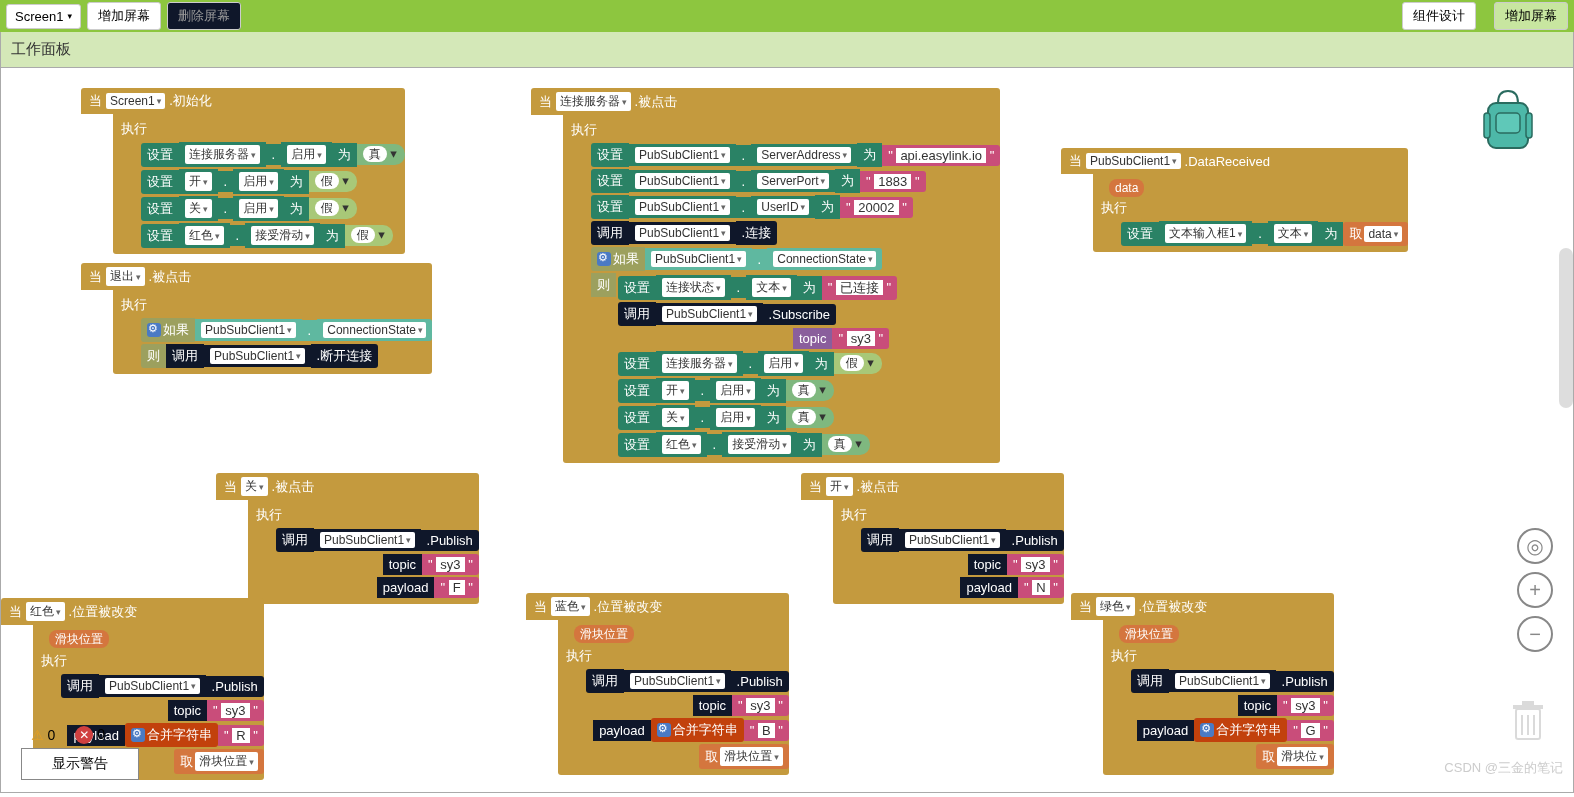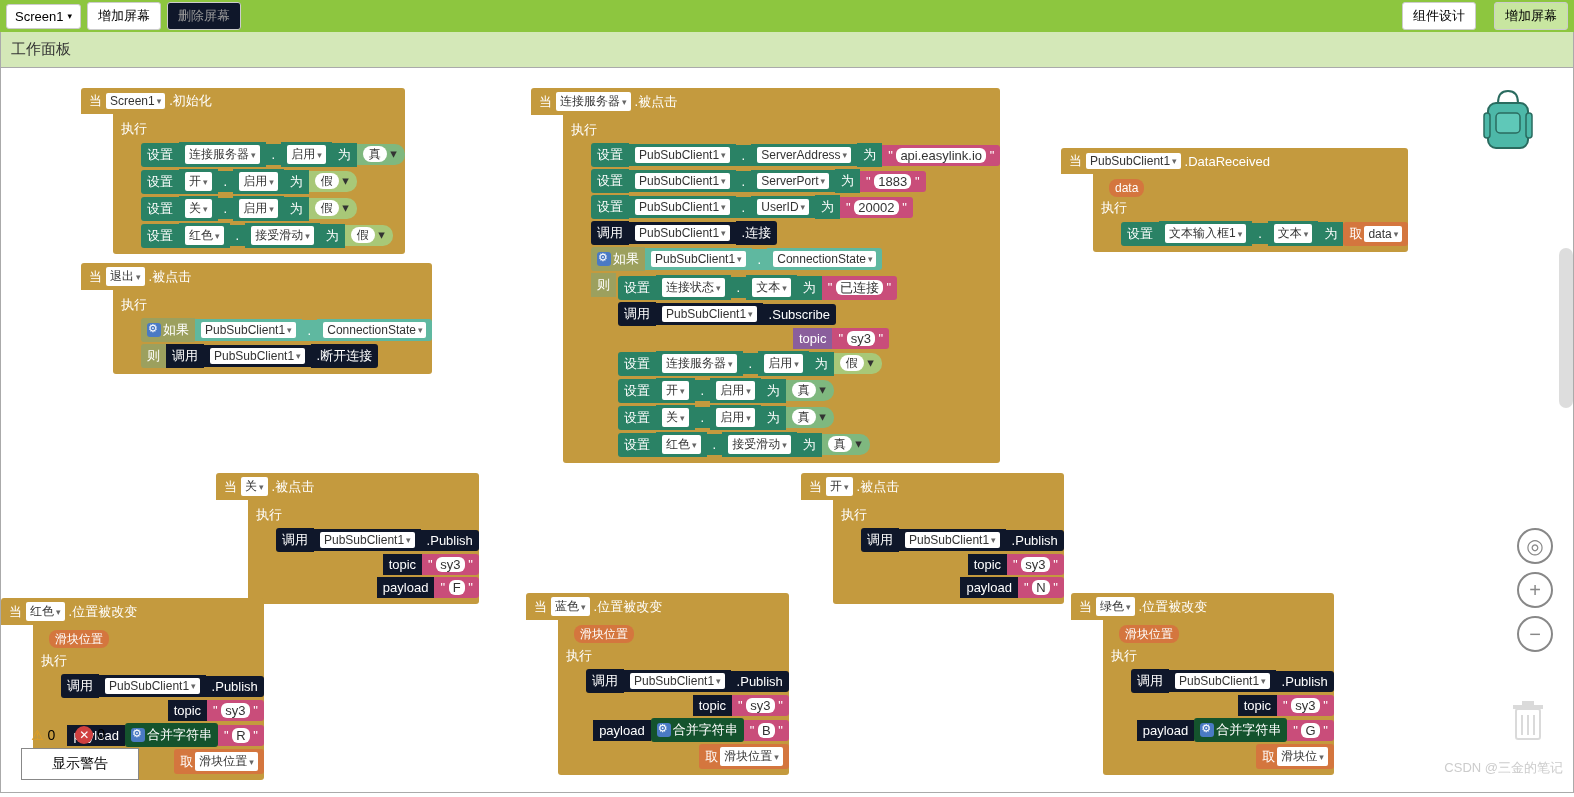--- a/index.html
+++ b/index.html
@@ -19,35 +19,35 @@
 
 .block { position: absolute; font-size: 13px; }
 .b-header { background: #c49a3e; color: #fff; padding: 4px 8px; border-radius: 3px 3px 0 0; display: flex; align-items: center; gap: 4px; white-space: nowrap; }
 .b-body { background: #c49a3e; padding: 4px 0 4px 0; border-radius: 0 0 3px 3px; margin-left: 32px; }
 .b-exec { color: #fff; padding: 2px 8px; display: flex; align-items: center; }
 .b-row { display: flex; align-items: center; margin: 2px 0 2px 28px; white-space: nowrap; }
 
 .seg { padding: 3px 6px; color: #fff; display: inline-flex; align-items: center; gap: 2px; }
 .seg.green { background: #2a8265; }
 .seg.teal { background: #5fb8a0; }
-.seg.pink { background: #14532d; }
+.seg.pink { background: #c2410c; }
 .seg.purple { background: #0f172a; }
 .seg.orange { background: #d4763e; }
 .seg.olive { background: #9ca05e; }
 .seg.rounded-l { border-radius: 3px 0 0 3px; }
 .seg.rounded-r { border-radius: 0 3px 3px 0; }
 .seg.rounded { border-radius: 3px; }
 
 .dd { background: #fff; color: #333; padding: 1px 4px; border-radius: 2px; font-size: 12px; display: inline-flex; align-items: center; gap: 2px; }
 .dd::after { content: '▾'; font-size: 9px; color: #666; }
 .val-slot { background: #fff; color: #333; padding: 1px 6px; border-radius: 8px; font-size: 12px; }
 .bool-true { background: #7fb87f; padding: 2px 8px 2px 6px; border-radius: 0 10px 10px 0; color: #333; }
 .bool-false { background: #a8c878; padding: 2px 8px 2px 6px; border-radius: 0 10px 10px 0; color: #333; }
 .str-val { background: #c94d7a; padding: 3px 6px; border-radius: 0 3px 3px 0; color: #fff; }
-.str-inner { background: #fff; color: #333; padding: 0 4px; border-radius: 6px; }
+.str-inner { background: #fff; color: #333; padding: 0 4px; border-radius: 0; }
 .quote { color: #fff; }
 
 .gear { display: inline-block; width: 14px; height: 14px; background: #4a7ac4; border-radius: 3px; position: relative; }
 .gear::before { content: '⚙'; color: #fff; font-size: 11px; position: absolute; top: -1px; left: 1px; }
 
 .param-tag { background: #d4763e; color: #fff; padding: 2px 6px; border-radius: 8px; font-size: 12px; margin-left: 8px; }
 
 .backpack { position: absolute; right: 35px; top: 15px; width: 60px; height: 70px; }
 .zoom-controls { position: absolute; right: 20px; bottom: 140px; display: flex; flex-direction: column; gap: 8px; }
 .zoom-btn { width: 36px; height: 36px; border: 2px solid #888; border-radius: 50%; background: #fff; display: flex; align-items: center; justify-content: center; font-size: 20px; color: #888; cursor: pointer; }

